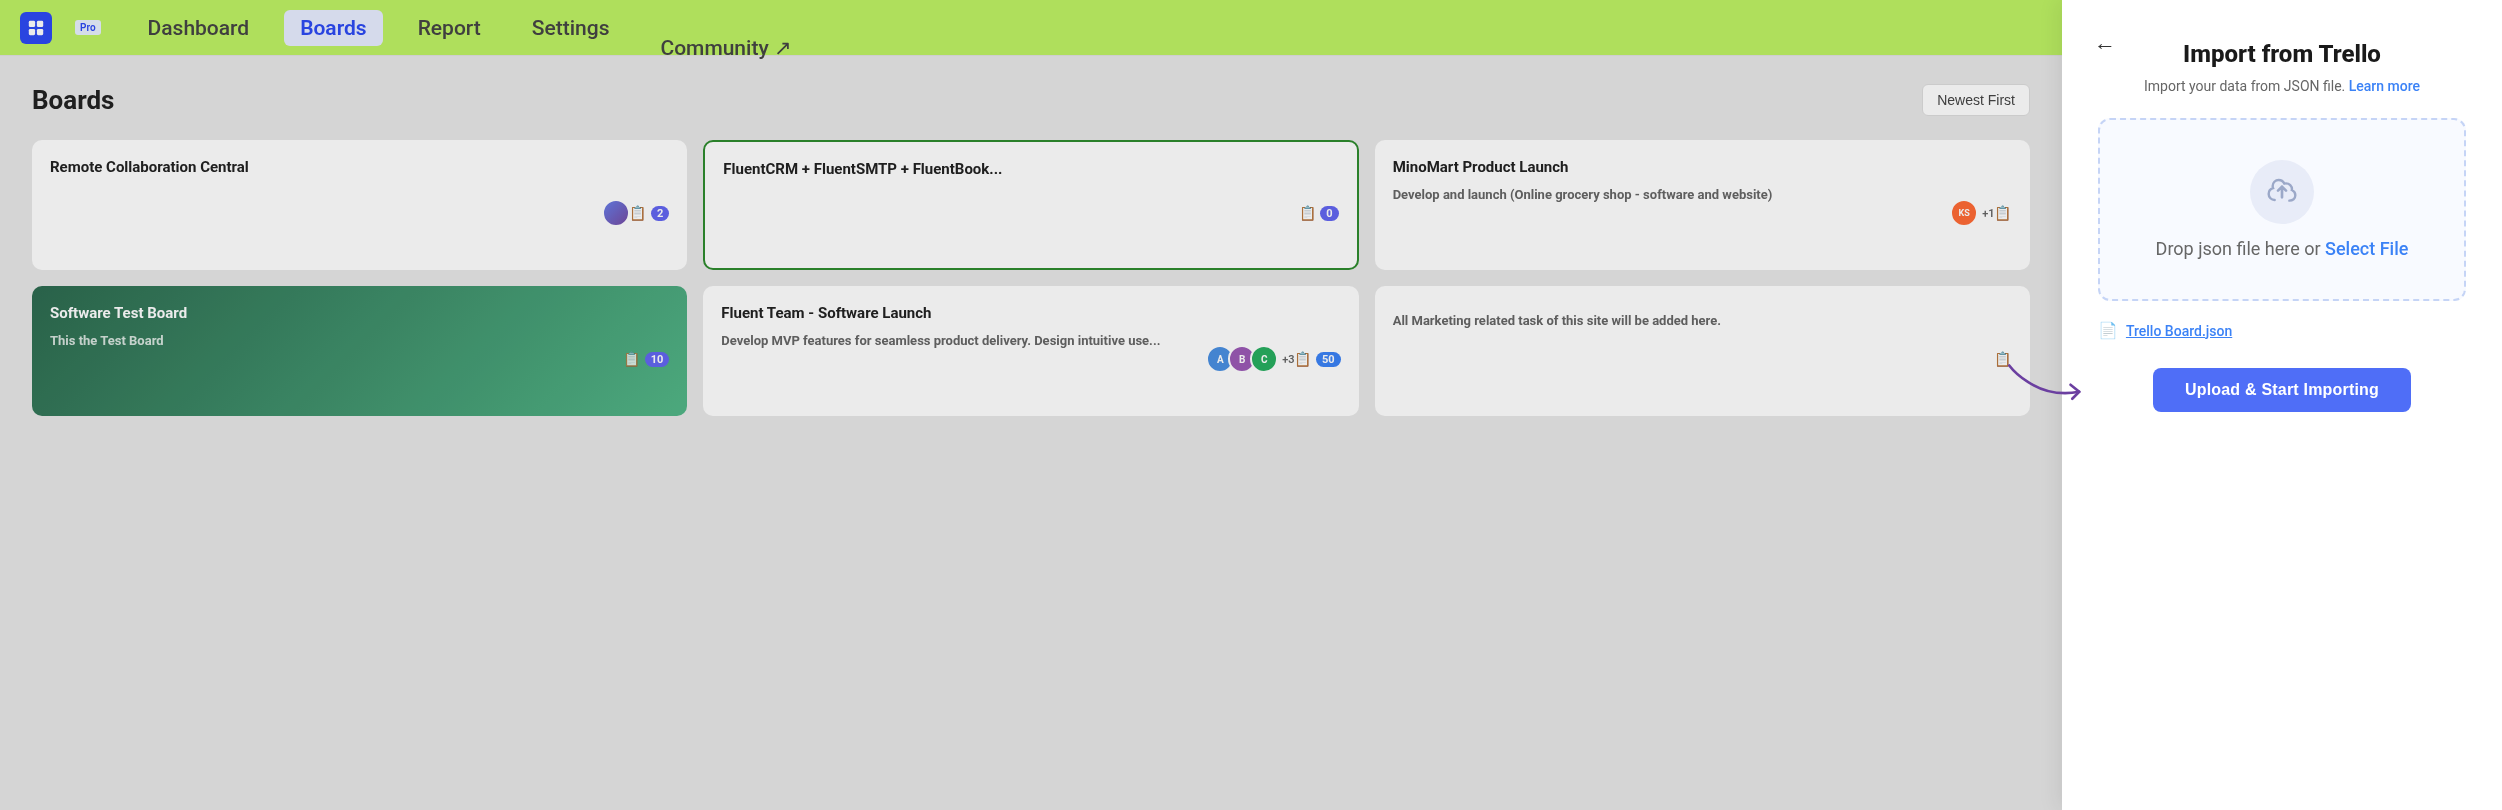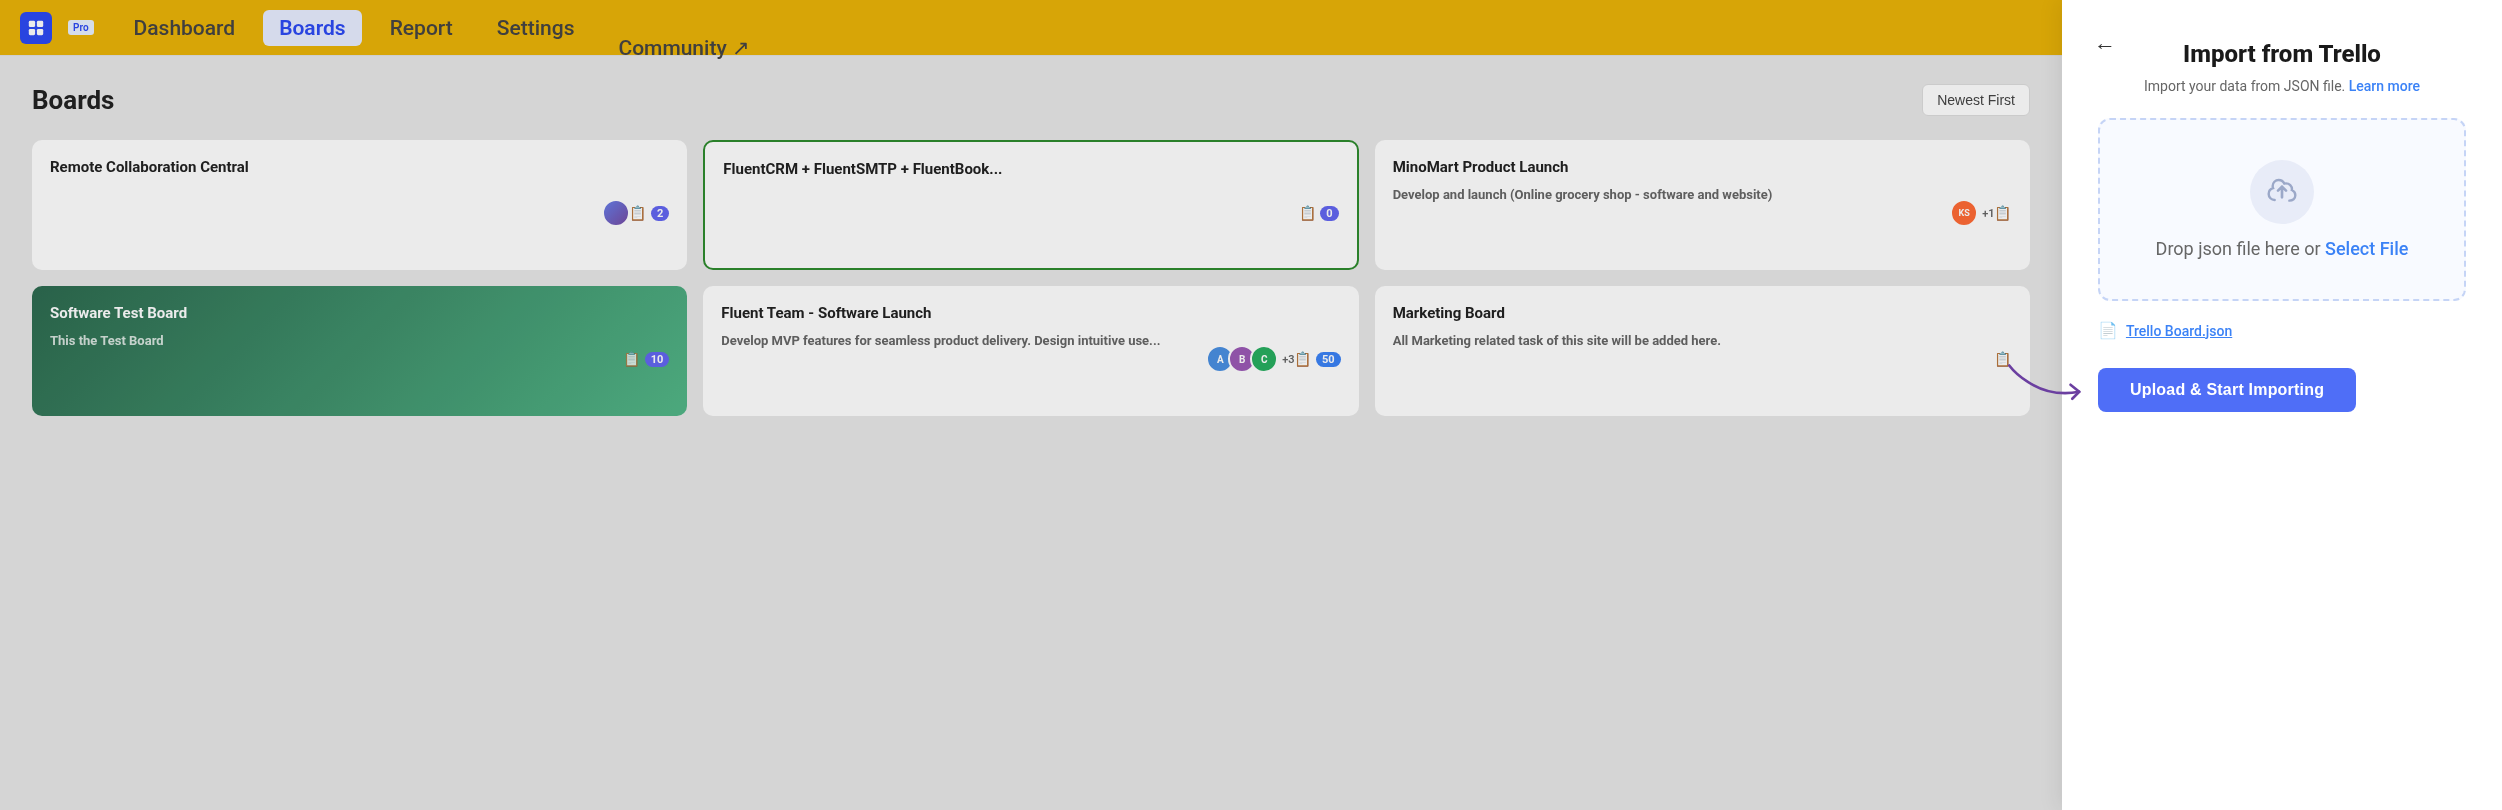--- a/index.html
+++ b/index.html
@@ -16,26 +16,26 @@
       flex: 1;
       display: flex;
       flex-direction: column;
       background: #e8e8e8;
       filter: brightness(0.92);
       position: relative;
     }
 
     
     .nav {
-      background: #eab308;
+      background: #bef264;
       display: flex;
       align-items: center;
       padding: 0 20px;
       height: 56px;
-      gap: 12px;
+      gap: 19px;
       border-bottom: 1px solid #e0e0e0;
     }
     .nav-logo {
       width: 32px;
       height: 32px;
       background: #2d4af3;
       border-radius: 6px;
       display: flex;
       align-items: center;
       justify-content: center;
@@ -300,21 +300,21 @@
       color: #3b82f6;
       font-size: 14px;
       font-weight: 500;
       text-decoration: underline;
       cursor: pointer;
     }
 
     .upload-btn-row {
       display: flex;
       align-items: center;
-      justify-content: flex-start;
+      justify-content: center;
       position: relative;
     }
 
     .upload-btn {
       background: #4f6ef7;
       color: #fff;
       border: none;
       border-radius: 8px;
       padding: 13px 32px;
       font-size: 16px;
@@ -429,21 +429,20 @@
           </div>
           <div class="task-badge">
             <span class="task-badge-icon">📋</span>
             <span class="task-badge-num blue">50</span>
           </div>
         </div>
       </div>
 
       <div class="board-card">
         <div>
-          <div class="board-card-title">Marketing Board</div>
           <div class="board-card-desc">All Marketing related task of this site will be added here.</div>
         </div>
         <div class="board-card-footer">
           <div class="avatars"></div>
           <div class="task-badge">
             <span class="task-badge-icon">📋</span>
           </div>
         </div>
       </div>
 

